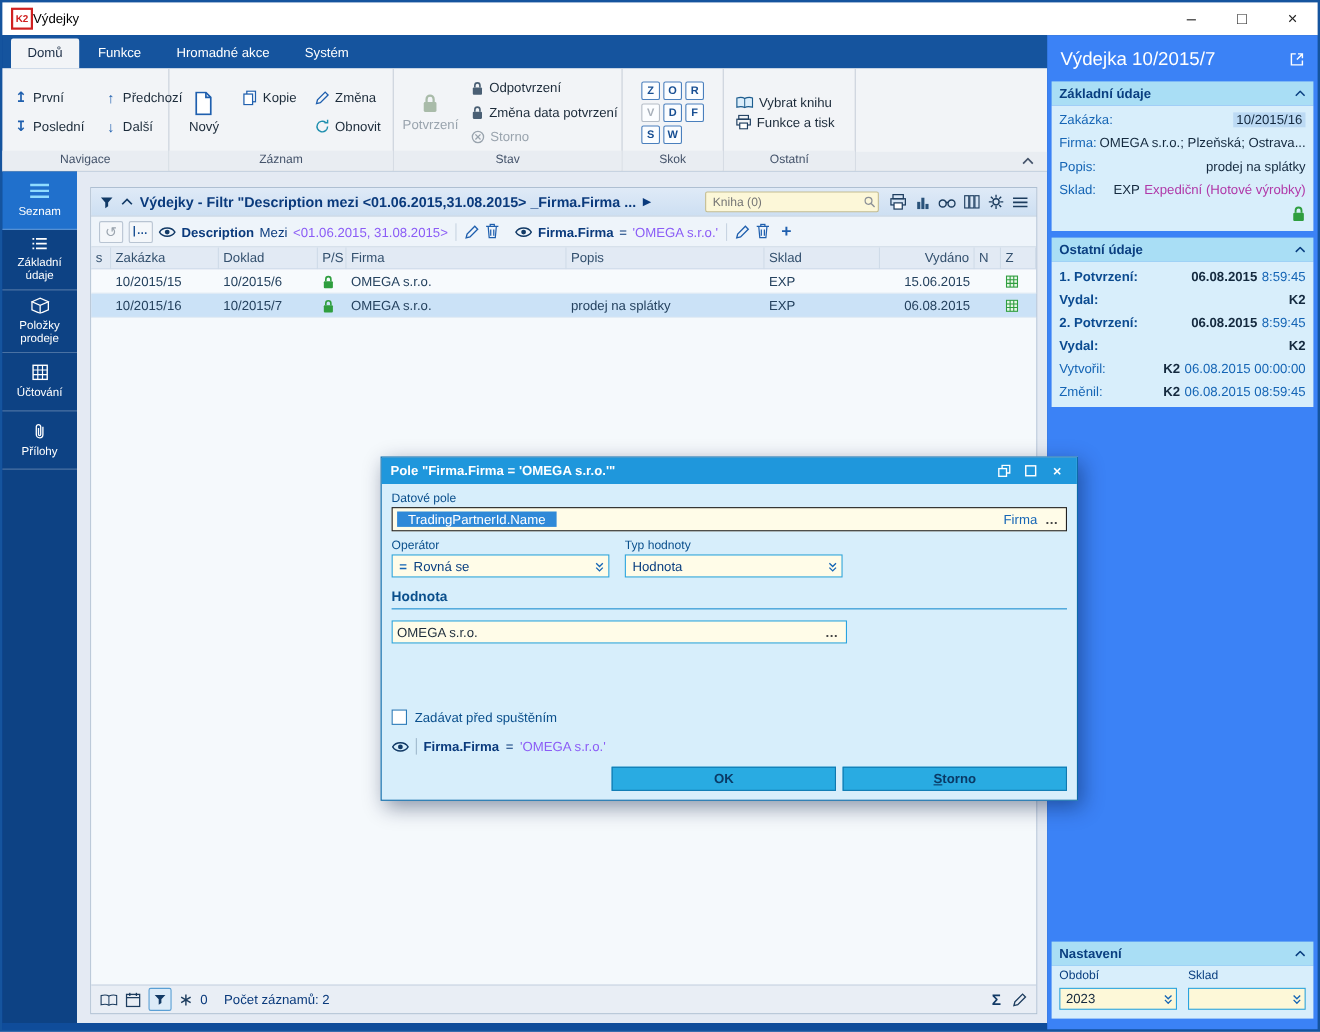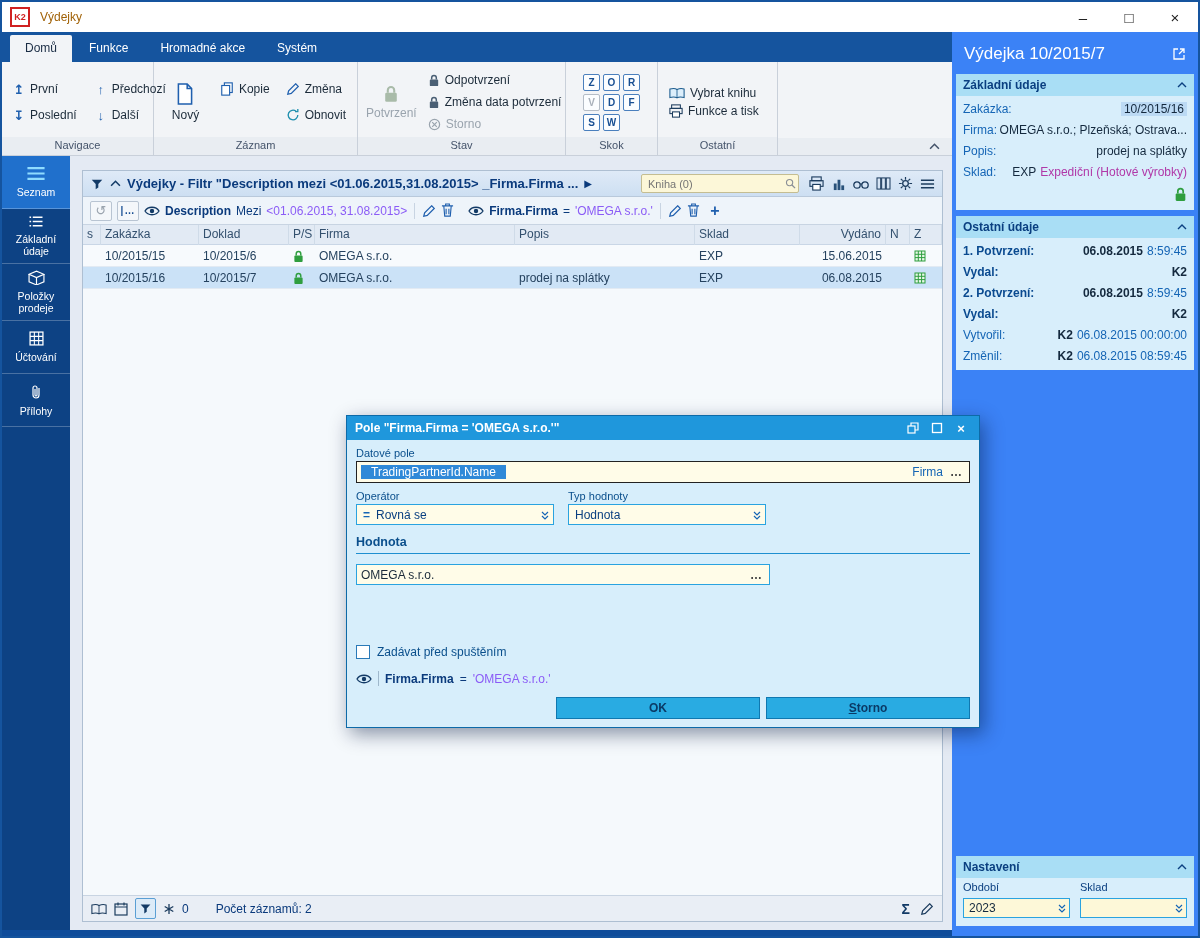--- a/index.html
+++ b/index.html
@@ -6,21 +6,21 @@
   html,body { width:1200px; height:938px; }
   body { font-family:"Liberation Sans","DejaVu Sans",sans-serif; font-size:12px; color:#1c2b3a; cursor:default; }
   svg { display:block; }
   [data-interactable="true"] { cursor:pointer; }
 
   .window { width:1200px; height:938px; border:2px solid #15549e; background:#0f4c9a; display:flex; flex-direction:column; position:relative; overflow:hidden; }
 
   
   .titlebar { height:30px; background:#fff; display:flex; align-items:center; padding-left:8px; flex:0 0 auto; }
   .k2logo { width:20px; height:20px; border:2px solid #d02020; color:#d02020; font-weight:bold; font-size:9px; display:flex; align-items:center; justify-content:center; }
-  .win-title { margin-left:10px; font-size:12px; color:#a16207; }
+  .win-title { font-size:12px; color:#000000; }
   .win-controls { margin-left:auto; display:flex; height:100%; }
   .win-btn { width:46px; display:flex; align-items:center; justify-content:center; font-size:15px; color:#222; }
 
   
   .app-body { flex:1; display:flex; min-height:0; }
   .left-col { width:950px; display:flex; flex-direction:column; background:#0f4c9a; padding-bottom:6px; }
   .right-panel { flex:1; background:#3b82f6; display:flex; flex-direction:column; padding:4px 4px 6px; min-width:0; }
 
   
   .ribbon-tabs { height:30px; background:#15549e; display:flex; align-items:flex-end; padding-left:8px; gap:2px; }
@@ -80,21 +80,21 @@
   .thead > span { padding:0 4px; border-right:1px solid #cfdbe8; line-height:19px; height:20px; overflow:hidden; }
   .tr { height:22px; background:#f7fafd; border-bottom:1px solid #e2eaf3; color:#25425f; font-size:12px; }
   .tr.selected { background:#cbe2f7; }
   .tr > span { padding:0 4px; overflow:hidden; white-space:nowrap; display:flex; align-items:center; height:22px; }
   .cell-right { justify-content:flex-end; text-align:right; }
   .grid-empty { flex:1; background:#f5f9fc; }
 
   
   .statusbar { height:26px; background:#e9eef5; border-top:1px solid #c8d4e2; display:flex; align-items:center; gap:7px; padding:0 8px; }
   .funnel-active { width:21px; height:21px; border:1px solid #5a9fd4; background:#dcebf8; display:flex; align-items:center; justify-content:center; border-radius:2px; }
-  .count-label { color:#0a3a7c; font-size:12px; margin-left:20px; }
+  .count-label { color:#0a3a7c; font-size:12px; margin-left:8px; }
   .star-num { color:#0a3a7c; font-size:12px; }
   .sb-right { margin-left:auto; display:flex; align-items:center; gap:10px; }
   .sigma { color:#123a66; font-weight:bold; font-size:14px; }
 
   
   .rp-title-row { height:36px; display:flex; align-items:center; padding:0 8px; color:#fff; }
   .rp-title { font-size:17px; }
   .rp-ext { margin-left:auto; }
   .rp-section { margin:2px 0 4px; }
   .rp-header { height:22px; background:#a9def5; color:#0a3f80; font-weight:bold; font-size:12px; display:flex; align-items:center; padding:0 7px; }

